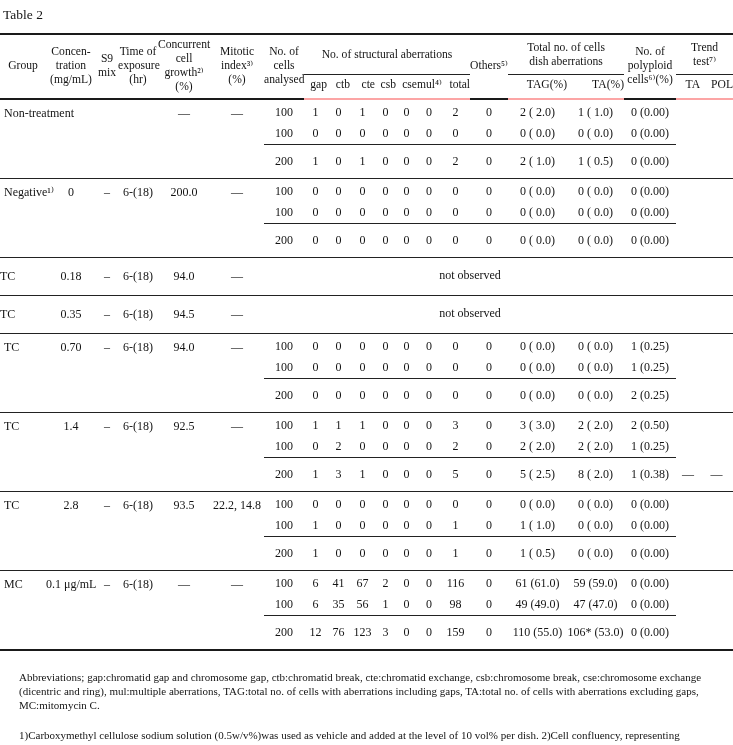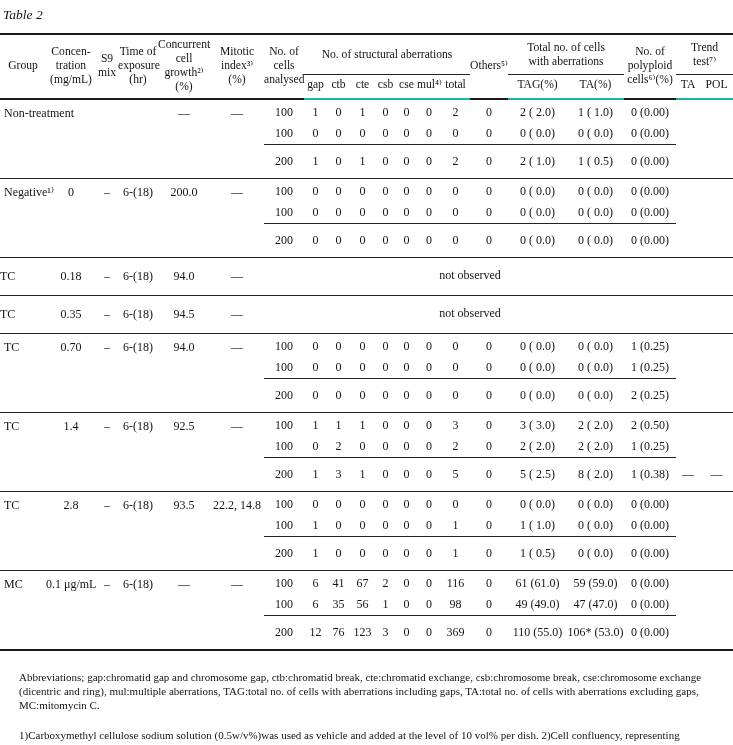--- a/index.html
+++ b/index.html
@@ -8,41 +8,41 @@
     font-family:"Liberation Serif","DejaVu Serif",serif;
     color:#141414;
     -webkit-font-smoothing:antialiased;
   }
   .page { width:733px; }
 
   
   .title {
     display:flex; align-items:flex-start;
     font-size:13.5px; line-height:1.3;
-    padding:6px 2px 0 3px; margin-bottom:9px;font-style:italic;
+    padding:6px 2px 0 3px; margin-bottom:9px;
   }
   .title .lbl { flex:none; width:57px; }
   .title .txt { white-space:pre-line; }
 
   
   table.main {
     border-collapse:collapse; table-layout:fixed;
     width:733px; font-size:12px;
     border-top:2px solid #1a1a1a;
     border-bottom:2px solid #1a1a1a;
   }
   table.main th, table.main td { overflow:visible; }
   thead th {
     font-weight:normal; font-size:11.6px; line-height:1.22;
     vertical-align:middle; text-align:center; padding:3px 0 4px;
   }
   thead th.pre { white-space:pre-line; }
   thead tr.h1 th[rowspan] { border-bottom:2px solid #1a1a1a; }
   thead tr.h1 th.span-head { border-bottom:1px solid #222; white-space:pre-line; padding-top:5px; }
-  thead tr.h2 th { border-bottom:2px solid #14b8a6; padding:3px 0 5px; }
+  thead tr.h2 th { border-bottom:2px solid #fca5a5; padding:3px 0 5px;text-align:right; }
 
   tbody td {
     text-align:center; white-space:pre;
     height:21px; line-height:21px; padding:0;
     vertical-align:top; font-size:12px;
   }
   tbody td.group-name { text-align:left; padding-left:4px; white-space:nowrap; }
   tbody td.info { vertical-align:top; line-height:22px; }
   tbody tr.group-first-row td { padding-top:2px; }
   tbody td.line { border-top:1px solid #222; }
@@ -103,21 +103,21 @@
 (%)</th>
         <th rowspan="2" class="pre">Mitotic
 index³⁾
 (%)</th>
         <th rowspan="2" class="pre">No. of
 cells
 analysed</th>
         <th colspan="7" class="span-head">No. of structural aberrations</th>
         <th rowspan="2" class="pre">Others⁵⁾</th>
         <th colspan="2" class="span-head">Total no. of cells
-with aberrations</th>
+dish aberrations</th>
         <th rowspan="2" class="pre">No. of
 polyploid
 cells⁶⁾(%)</th>
         <th colspan="2" class="span-head">Trend
 test⁷⁾</th>
       </tr>
       <tr class="h2">
         <th>gap</th>
         <th>ctb</th>
         <th>cte</th>
@@ -463,21 +463,21 @@
           <td></td>
         </tr>
         <tr class="total-row">
           <td class="group-end line">200</td>
           <td class="group-end line">12</td>
           <td class="group-end line">76</td>
           <td class="group-end line">123</td>
           <td class="group-end line">3</td>
           <td class="group-end line">0</td>
           <td class="group-end line">0</td>
-          <td class="group-end line">369</td>
+          <td class="group-end line">159</td>
           <td class="group-end line">0</td>
           <td class="group-end line">110 (55.0)</td>
           <td class="group-end line">106* (53.0)</td>
           <td class="group-end line">0 (0.00)</td>
           <td class="group-end"></td>
           <td class="group-end"></td>
         </tr>
       </tbody>
   </table>
 

